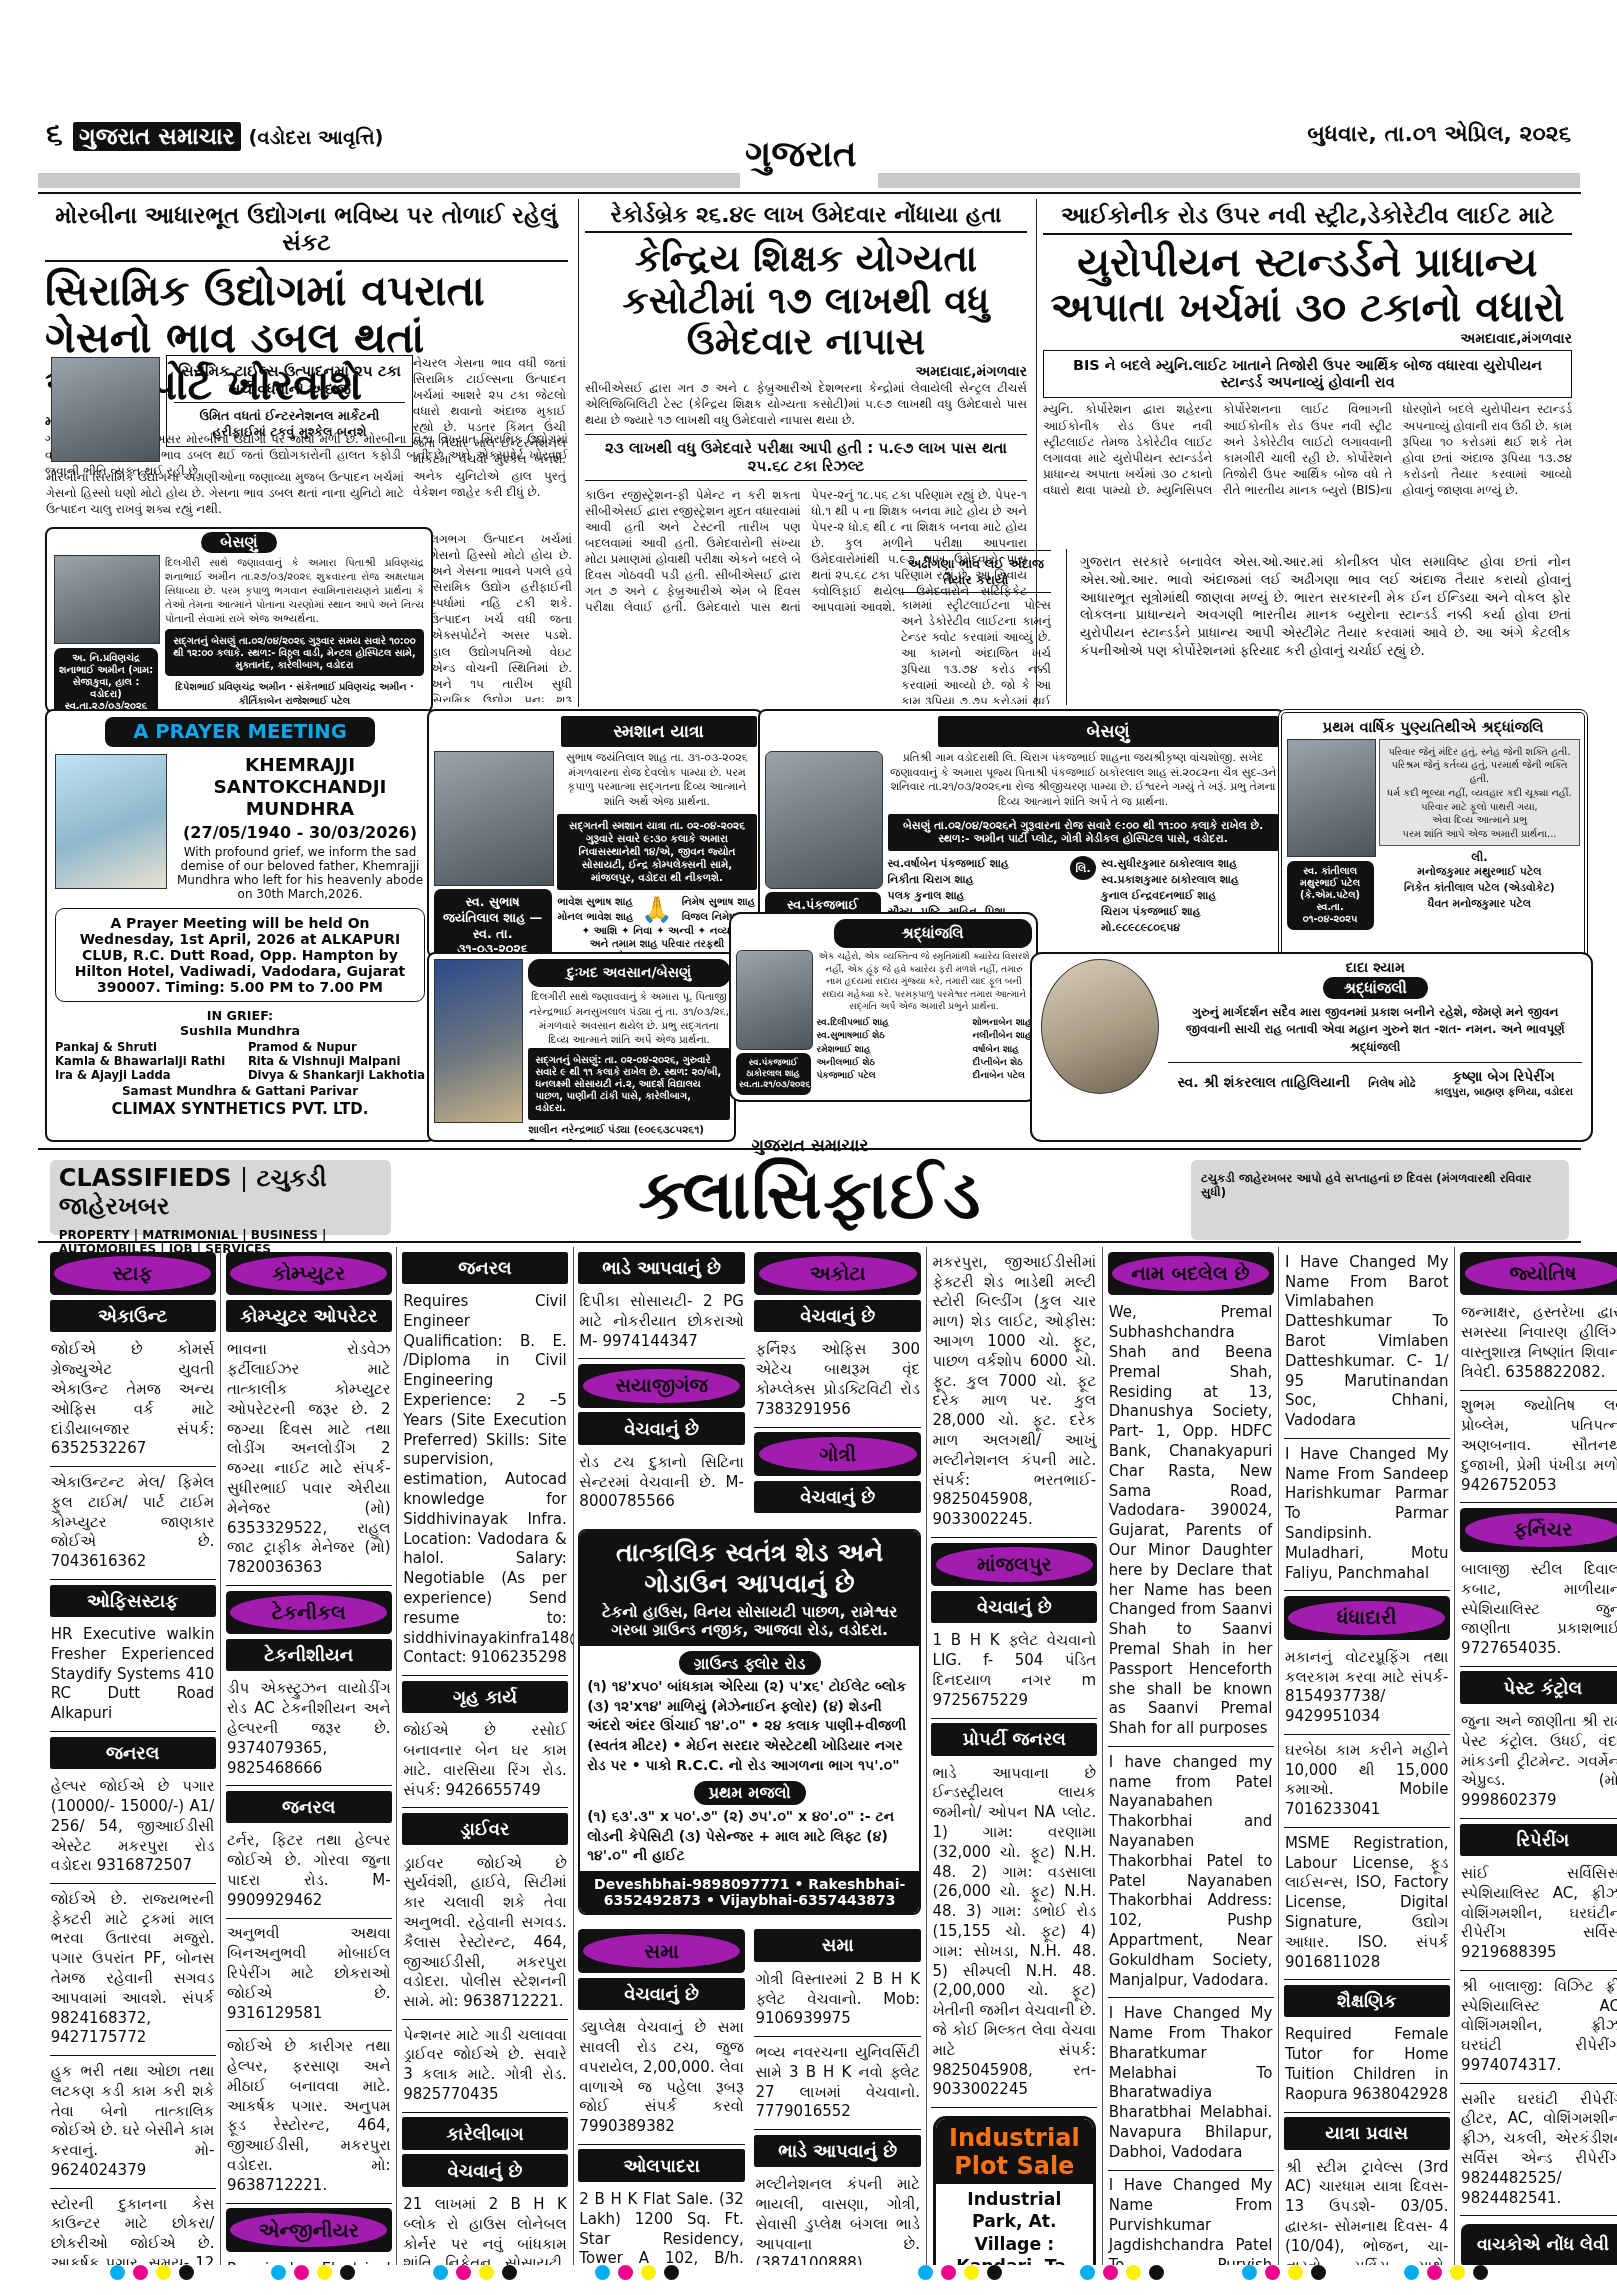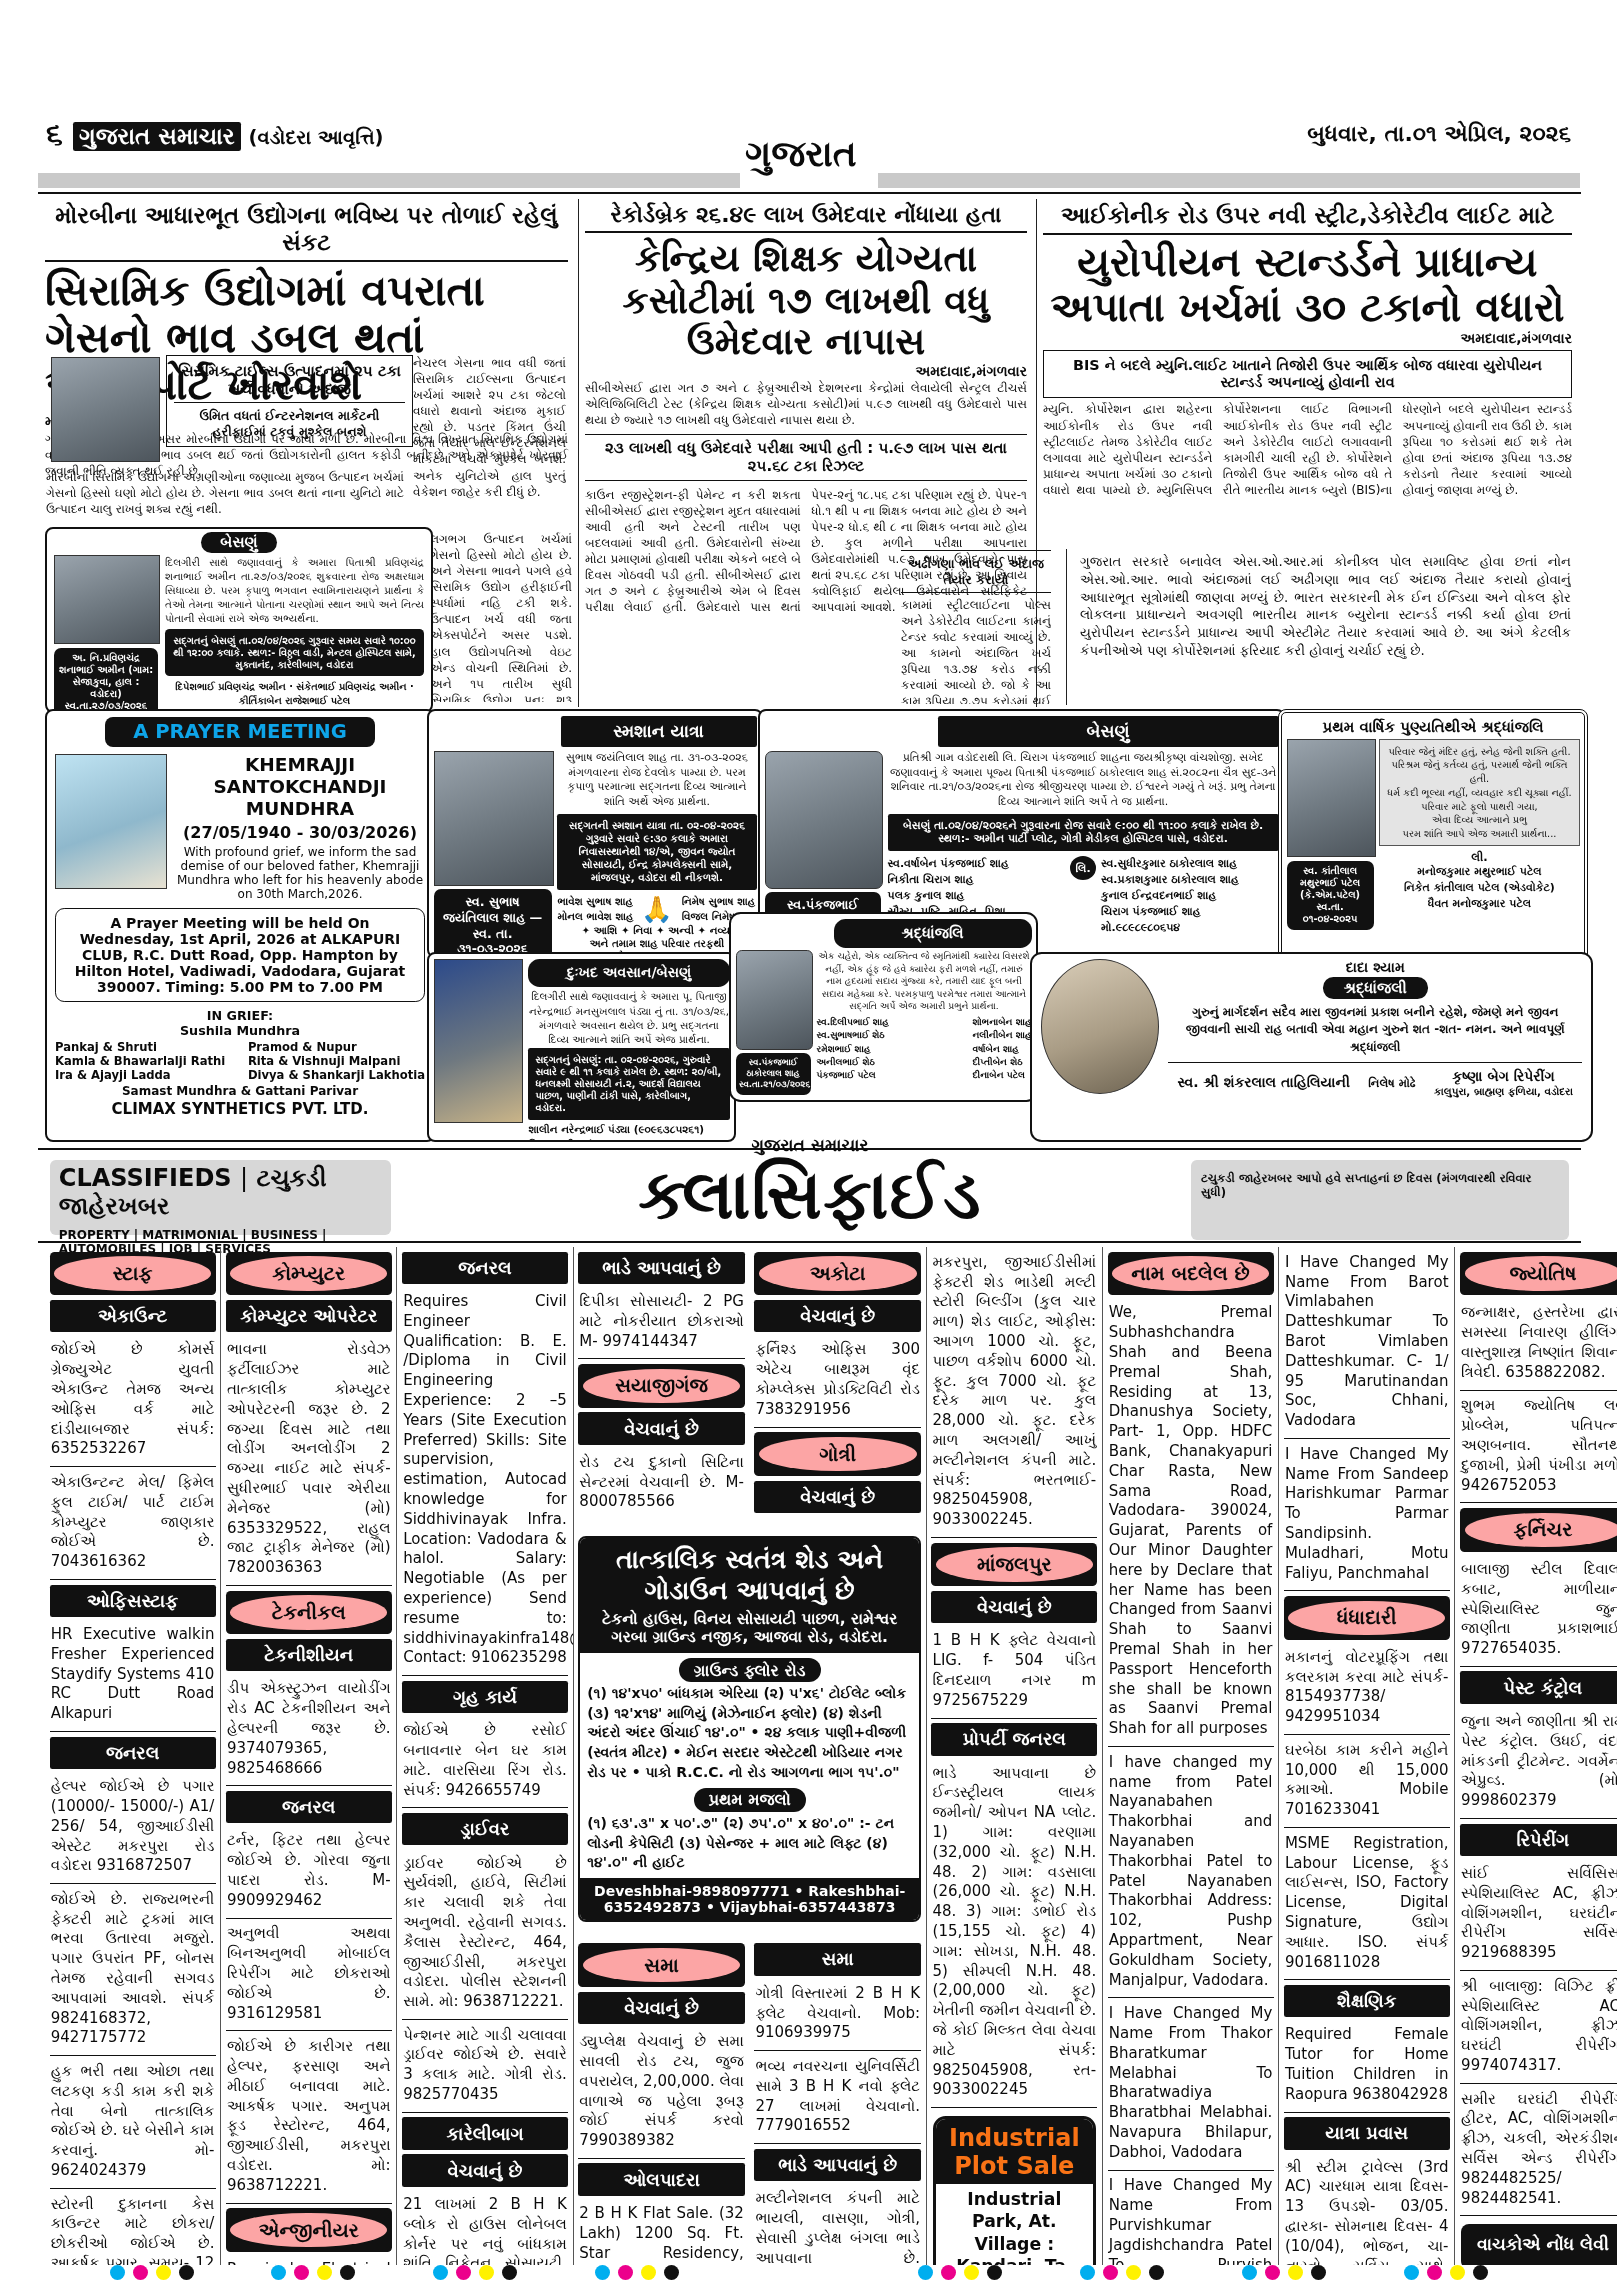--- a/index.html
+++ b/index.html
@@ -43,26 +43,26 @@
   .clsf-head{position:absolute;left:38px;top:1148px;width:1543px;height:91px;border-top:2.9px solid #111;border-bottom:2.9px solid #111;}
   .clsf-side{position:absolute;background:#d7d7d7;border-radius:5.8px;top:10.4px;height:68px;}
   .clsf-title{font-size:68px;font-weight:bold;letter-spacing:1.2px;}
   .clsf-brand{font-size:17.3px;font-weight:bold;}
 
   
   .grid{position:absolute;left:45px;top:1247px;width:1527px;height:1018px;display:flex;}
   .col{border-right:1.2px solid #555;padding:0 4.6px;overflow:hidden;}
   .col:last-child{border-right:none;}
   .cat{background:#111;border-radius:4.6px;padding:4.6px;margin:4.6px 0 2.3px;}
-  .cat .oval{background:#fca5a5;border-radius:50%;text-align:center;font-weight:bold;font-size:19.6px;padding:5.8px 0;}
+  .cat .oval{background:#a21caf;border-radius:50%;text-align:center;font-weight:bold;font-size:19.6px;padding:5.8px 0;}
   .sub{background:#111;color:#fff;text-align:center;font-weight:bold;font-size:18px;border-radius:2.3px;padding:5.2px 1.2px;margin:4.6px 0 2.3px;}
   .ad{font-size:15px;line-height:1.32;text-align:justify;padding:5.8px 1.2px 7px;border-bottom:1.7px solid #111;}
   .ad:last-child{border-bottom:none;}
 
-  .shed{border:2.3px solid #111;border-radius:8px;overflow:hidden;margin:17px 0;}
+  .shed{border:2.3px solid #111;border-radius:8px;overflow:hidden;margin:10px 0;}
   .shed .t1{background:#111;color:#fff;font-weight:bold;font-size:25.4px;text-align:center;padding:5.8px 3.5px 2.3px;}
   .shed .t2{background:#111;color:#fff;font-weight:bold;font-size:15.6px;text-align:center;padding:1.2px 3.5px 7px;}
   .shed .pill{background:#111;color:#fff;border-radius:14px;display:inline-block;font-weight:bold;font-size:16px;padding:2.3px 15px;margin:5.8px 0 2.3px;}
   .shed .ln{font-size:14px;font-weight:bold;line-height:1.4;padding:0 7px;}
   .shed .contact{background:#111;color:#fff;font-weight:bold;font-size:14px;text-align:center;padding:4.6px 2.3px;margin-top:5.8px;}
 
   .plot{border:3.5px solid #111;border-radius:12.7px;overflow:hidden;margin:8px 1.2px;text-align:center;}
   .plot .pt{background:#111;color:#f97316;font-weight:bold;font-size:24px;padding:4.6px 2.3px;}
   .plot .pl{font-weight:bold;font-size:17.3px;line-height:1.3;padding:3.5px 4.6px 0;}
 

